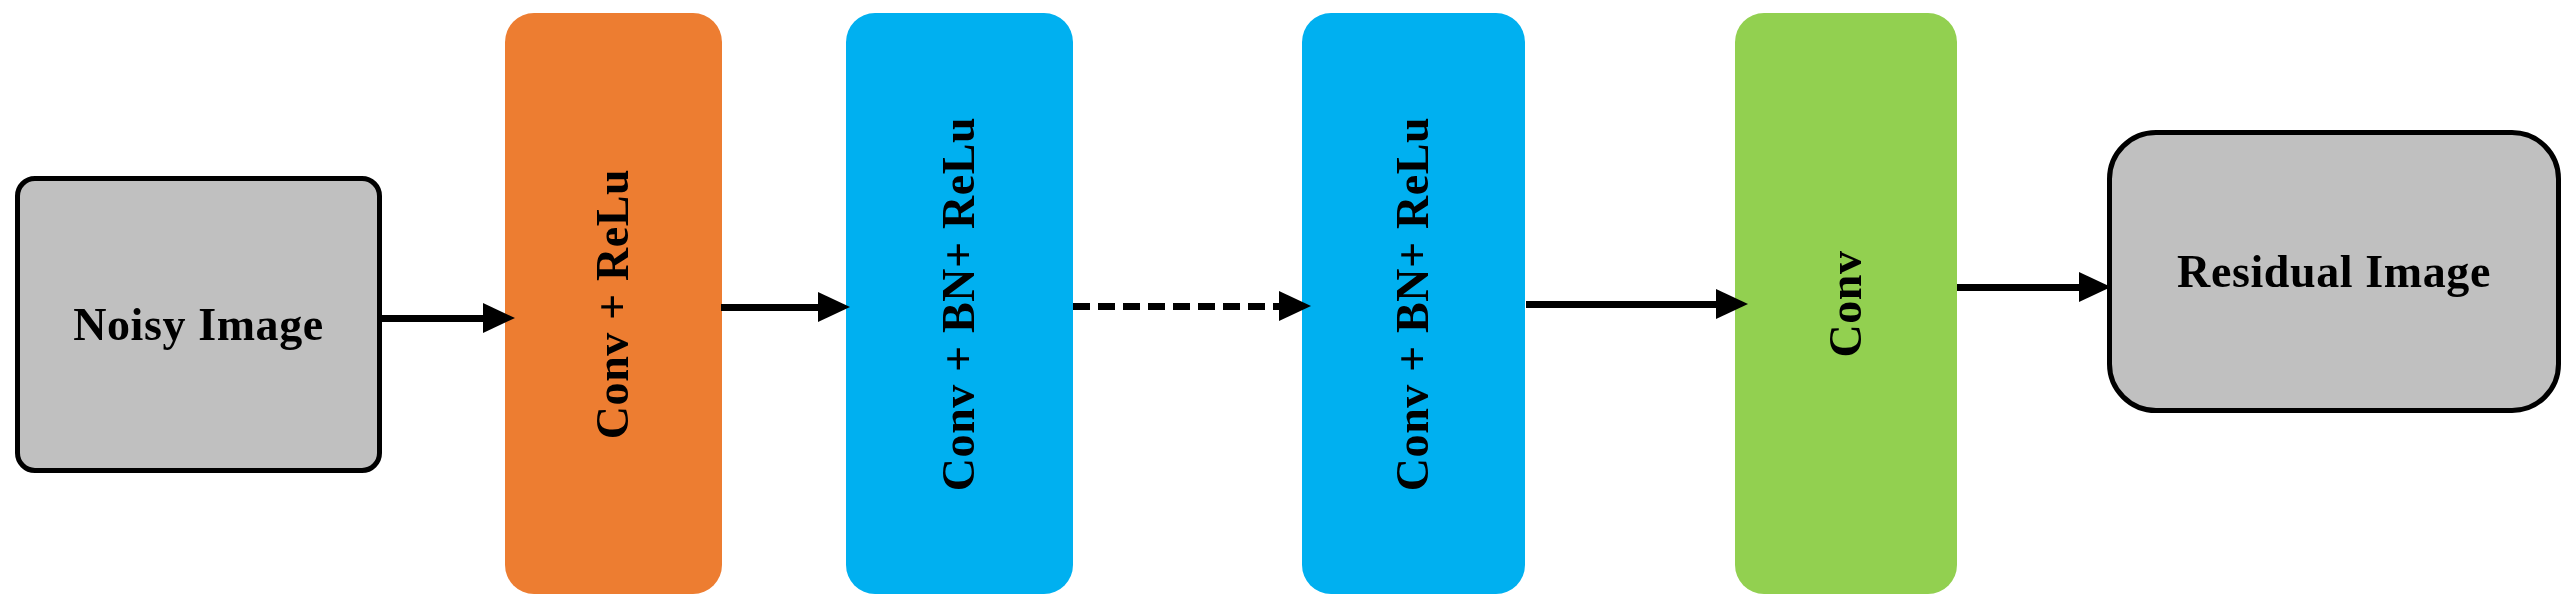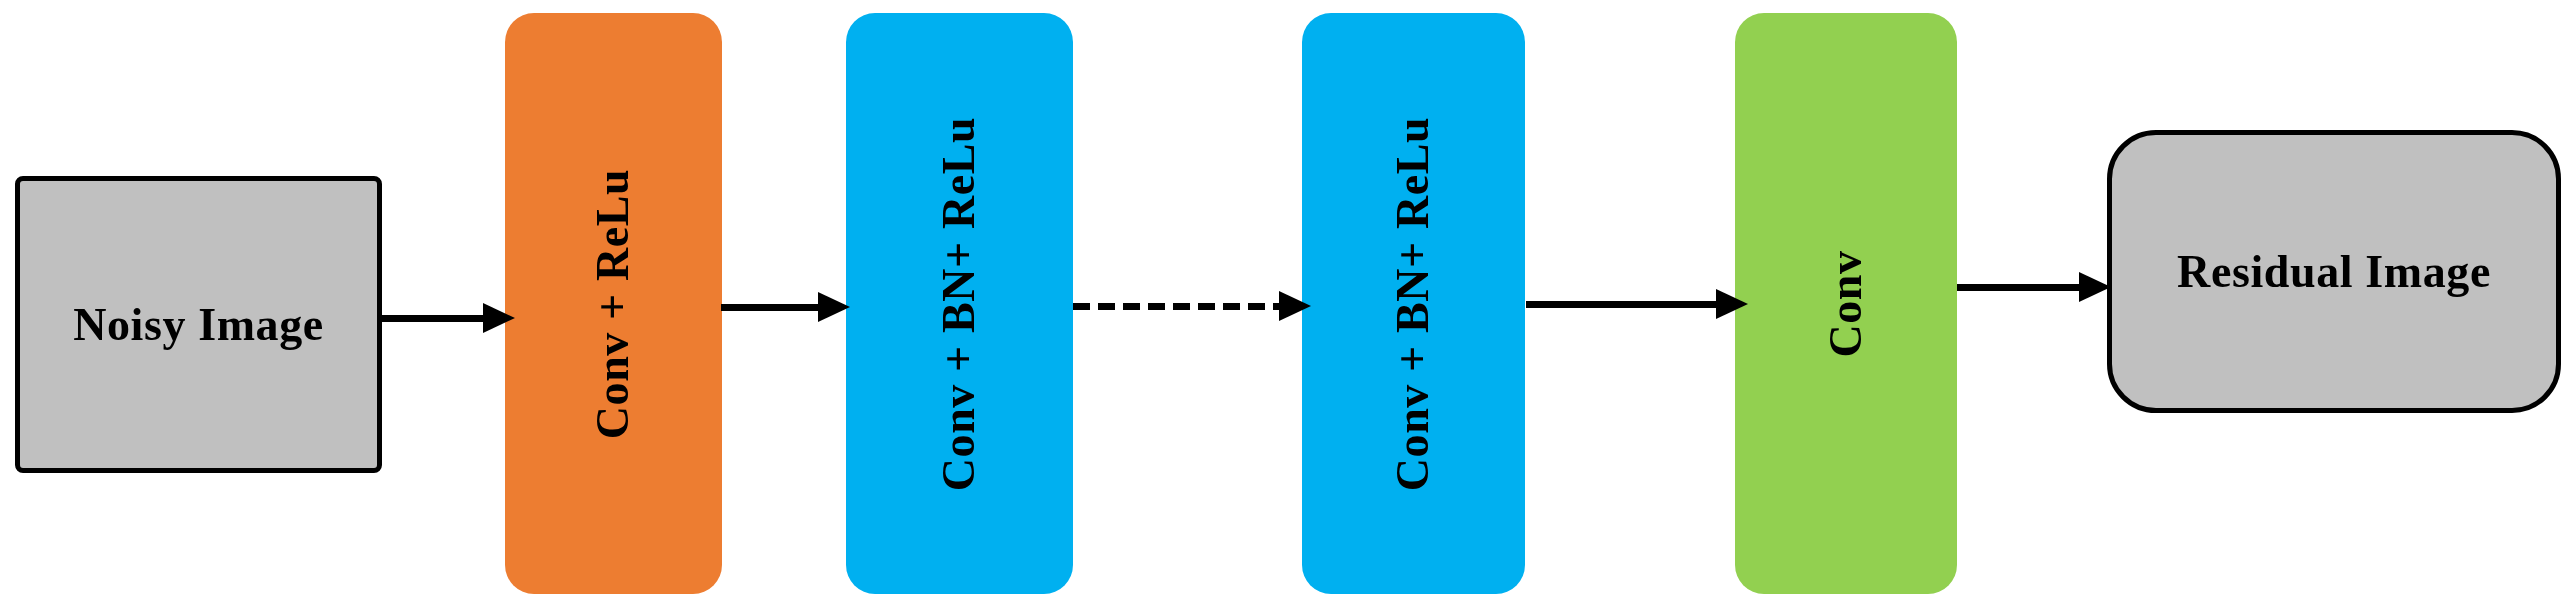--- a/index.html
+++ b/index.html
@@ -31,21 +31,21 @@
     white-space:nowrap;
     line-height:1;
   }
   
   .io{
     background:#C0C0C0;
     border:5.5px solid #000000;
   }
   #node-noisy{
     left:15px; top:176px; width:367px; height:297px;
-    border-radius:8px;
+    border-radius:20px;
   }
   #node-residual{
     left:2107px; top:130px; width:454px; height:283px;
     border-radius:49px;
   }
   
   .bar{
     top:13.4px;
     height:581px;
     border-radius:29px;

